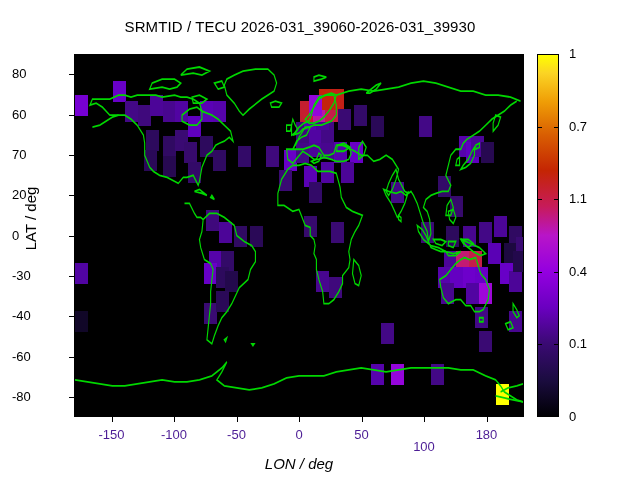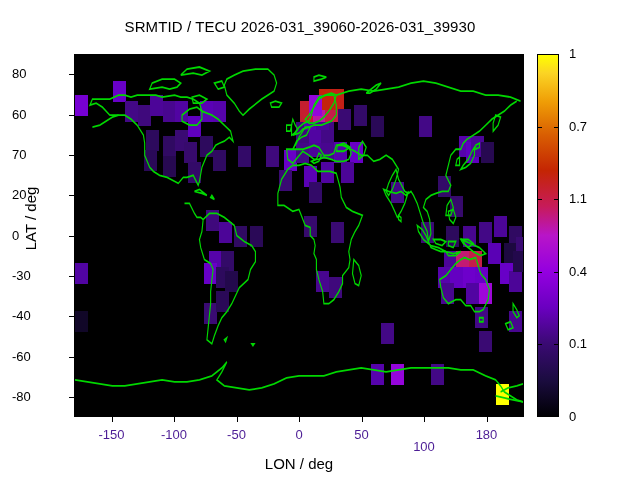--- a/index.html
+++ b/index.html
@@ -78,20 +78,21 @@
     white-space: nowrap;
   }
   .axis-title-x {
     position: absolute;
     left: 74px;
     top: 455px;
     width: 450px;
     text-align: center;
     font-size: 15px;
     color: #000000;
+    font-style: italic;
   }
   .axis-title-y {
     position: absolute;
     left: -50px;
     top: 210px;
     width: 160px;
     text-align: center;
     font-size: 15px;
     color: #000000;
     transform: rotate(-90deg);

